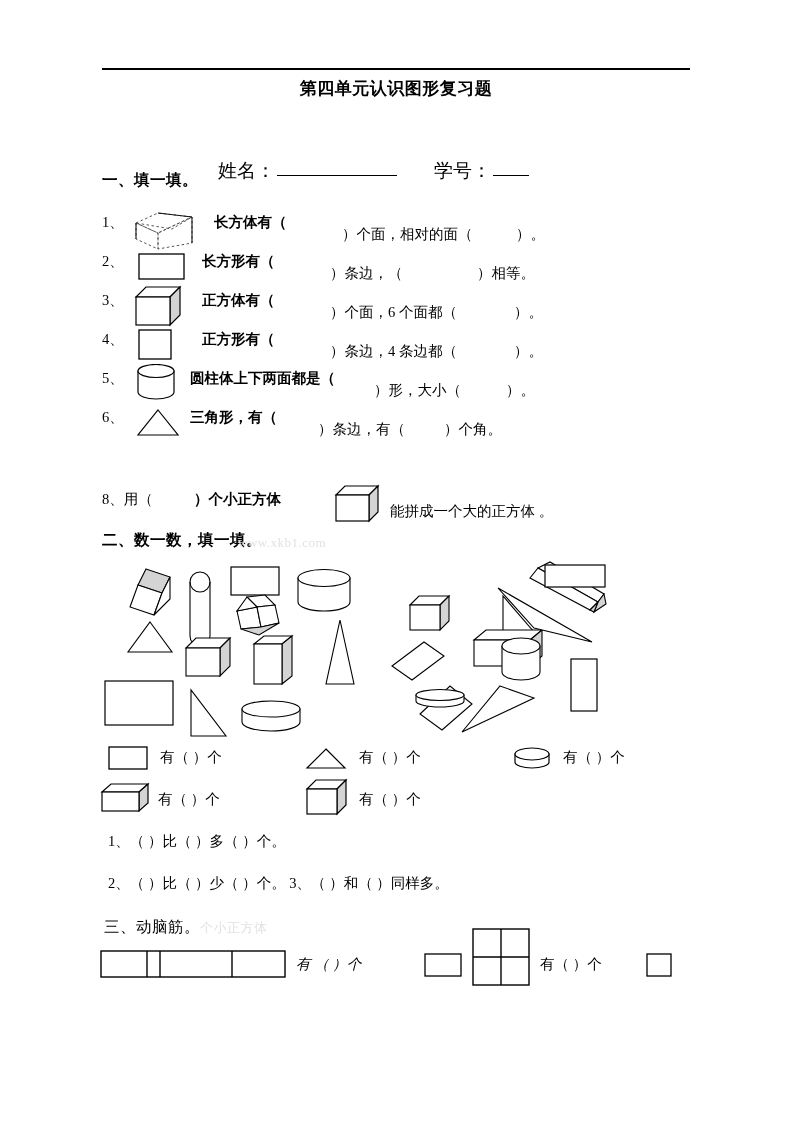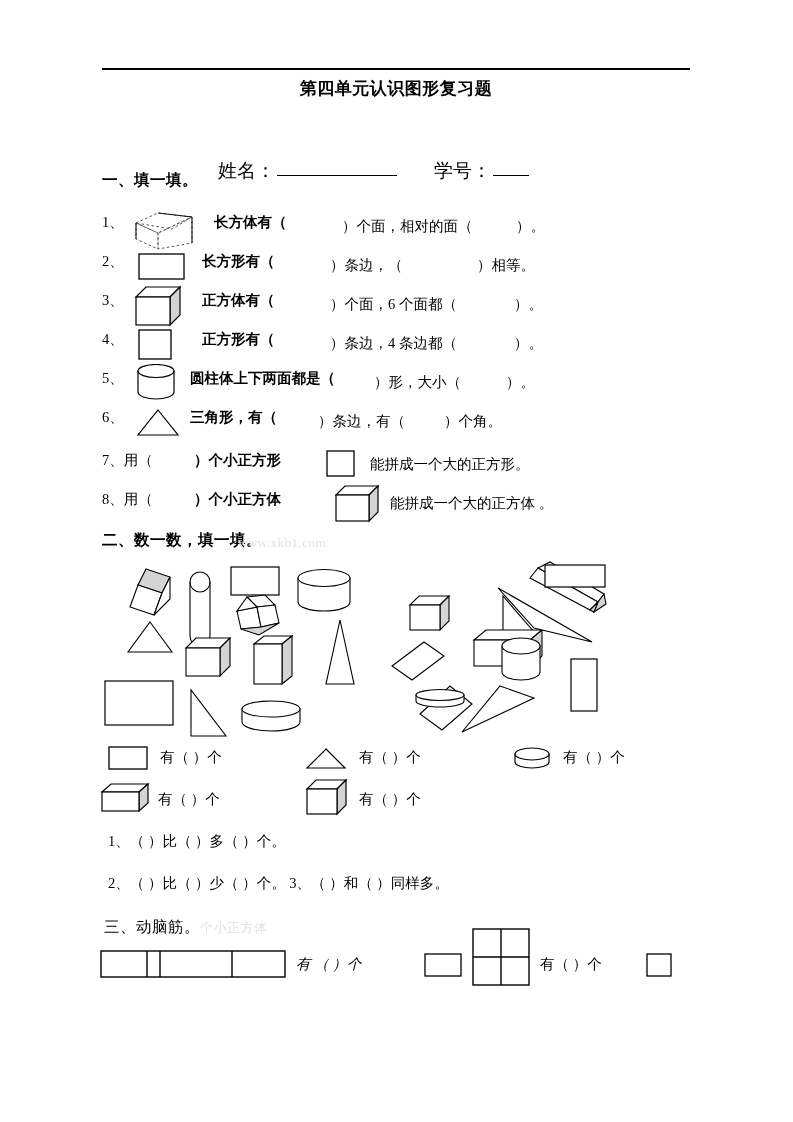--- a/index.html
+++ b/index.html
@@ -112,21 +112,21 @@
   .q-icon {
     position: absolute;
   }
   .q-text {
     position: absolute;
     top: 0;
     font-weight: bold;
   }
   .q-text2 {
     position: absolute;
-    top: 4px;
+    top: 12px;
     font-family: Liberation Serif, serif;
   }
 
   
   .shape-field {
     position: absolute;
     left: 100px;
     top: 558px;
     width: 600px;
     height: 180px;
@@ -252,30 +252,20 @@
     <span class="q-icon" style="left:34px; top:8px;">
       <svg width="44" height="29" viewBox="0 0 44 29">
         <polygon points="22,2 42,27 2,27" fill="#fff" stroke="#000" stroke-width="1.2"></polygon>
       </svg>
     </span>
     <span class="q-text" style="left:88px;">三角形，有（</span>
     <span class="q-text2" style="left:216px;">）条边，有（</span>
     <span class="q-text2" style="left:342px;">）个角。</span>
   </div>
 
-  <div class="q-row" style="top:443px;">
-    <span class="q-num">7、用（</span>
-    <span class="q-text" style="left:92px;">）个小正方形</span>
-    <span class="q-icon" style="left:224px; top:7px;">
-      <svg width="29" height="27" viewBox="0 0 29 27">
-        <rect x="1" y="1" width="27" height="25" fill="#fff" stroke="#000" stroke-width="1.3"></rect>
-      </svg>
-    </span>
-    <span class="q-text2" style="left:268px;">能拼成一个大的正方形。</span>
-  </div>
 
   <div class="q-row" style="top:482px;">
     <span class="q-num">8、用（</span>
     <span class="q-text" style="left:92px;">）个小正方体</span>
     <span class="q-icon" style="left:232px; top:1px;">
       <svg width="46" height="40" viewBox="0 0 46 40">
         <polygon points="2,12 11,3 44,3 35,12" fill="#fff" stroke="#000" stroke-width="1.2"></polygon>
         <polygon points="35,12 44,3 44,29 35,38" fill="#d4d4d4" stroke="#000" stroke-width="1.2"></polygon>
         <rect x="2" y="12" width="33" height="26" fill="#fff" stroke="#000" stroke-width="1.2"></rect>
       </svg>

